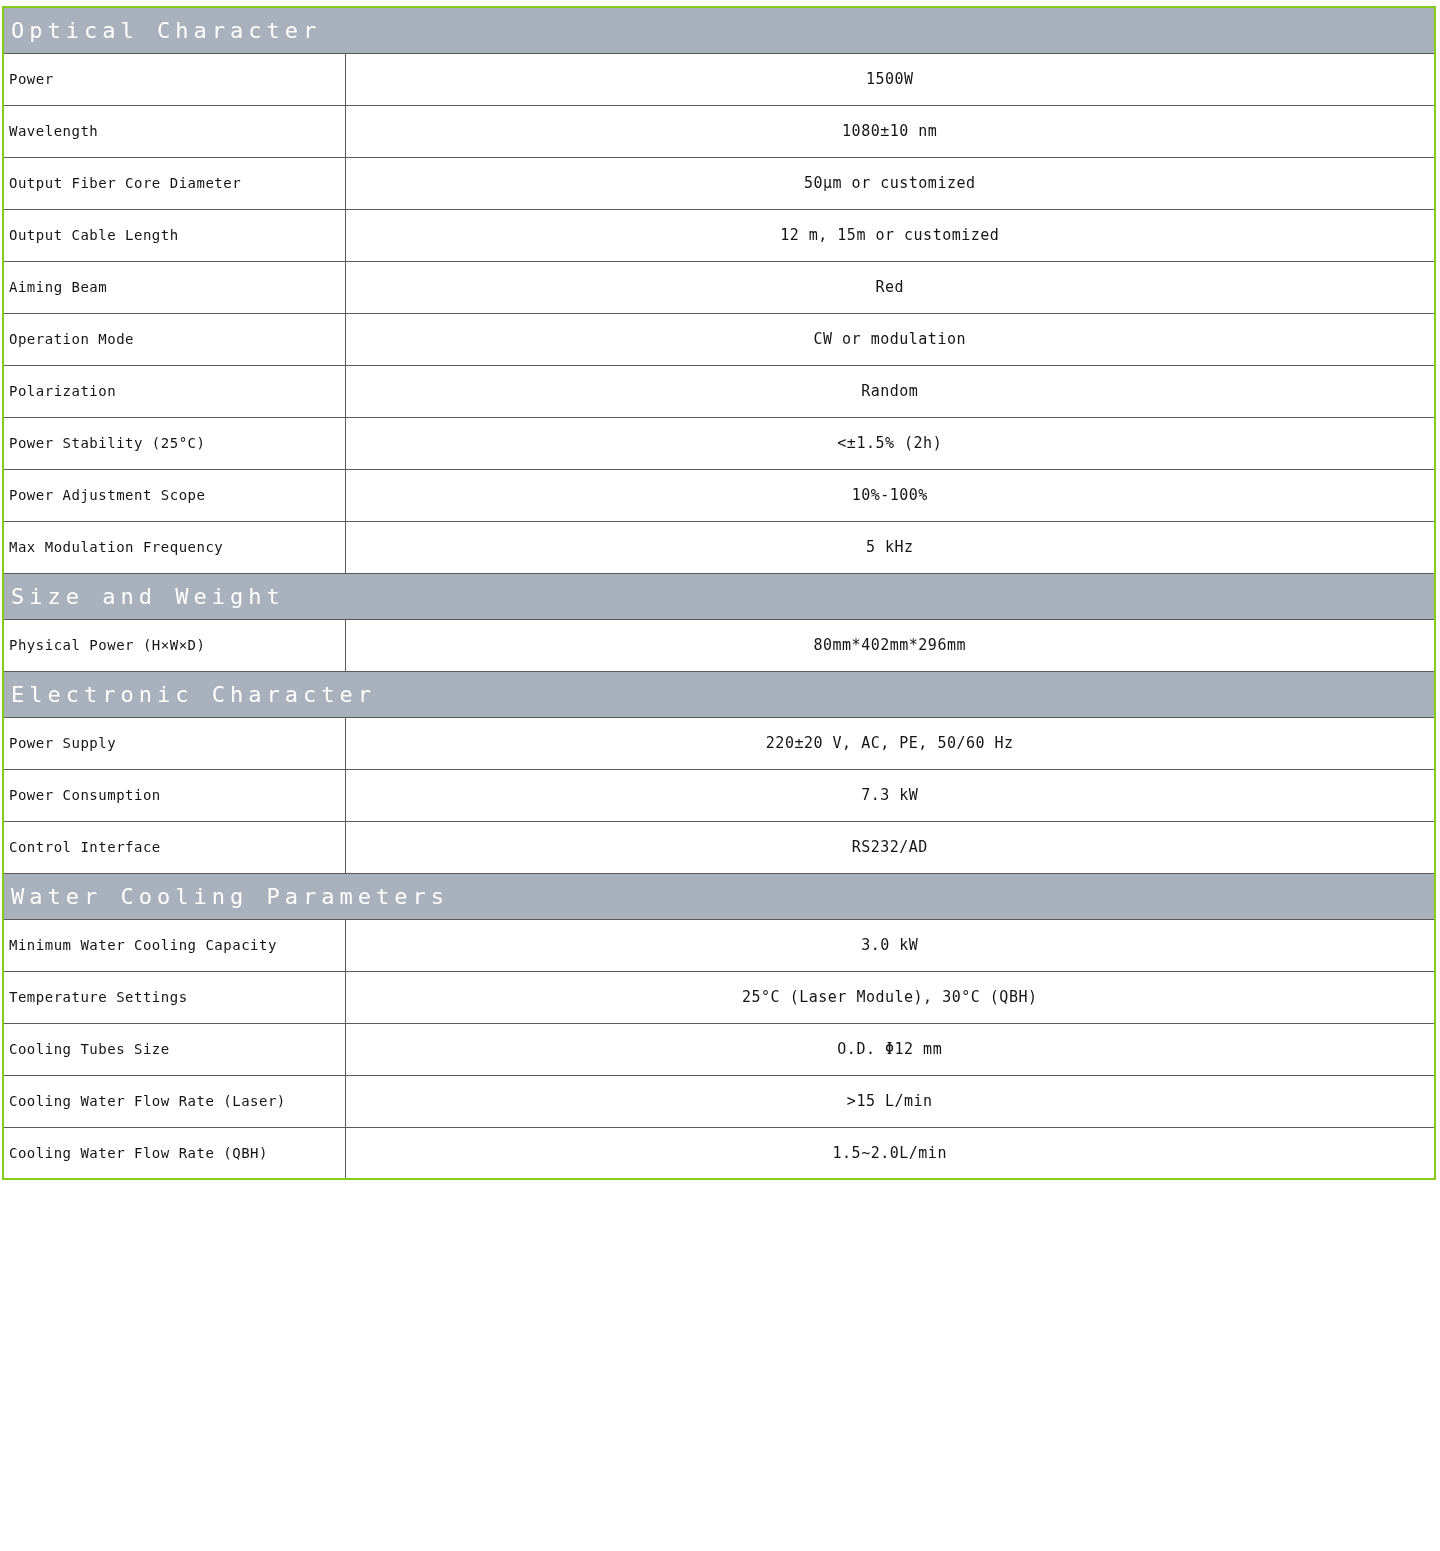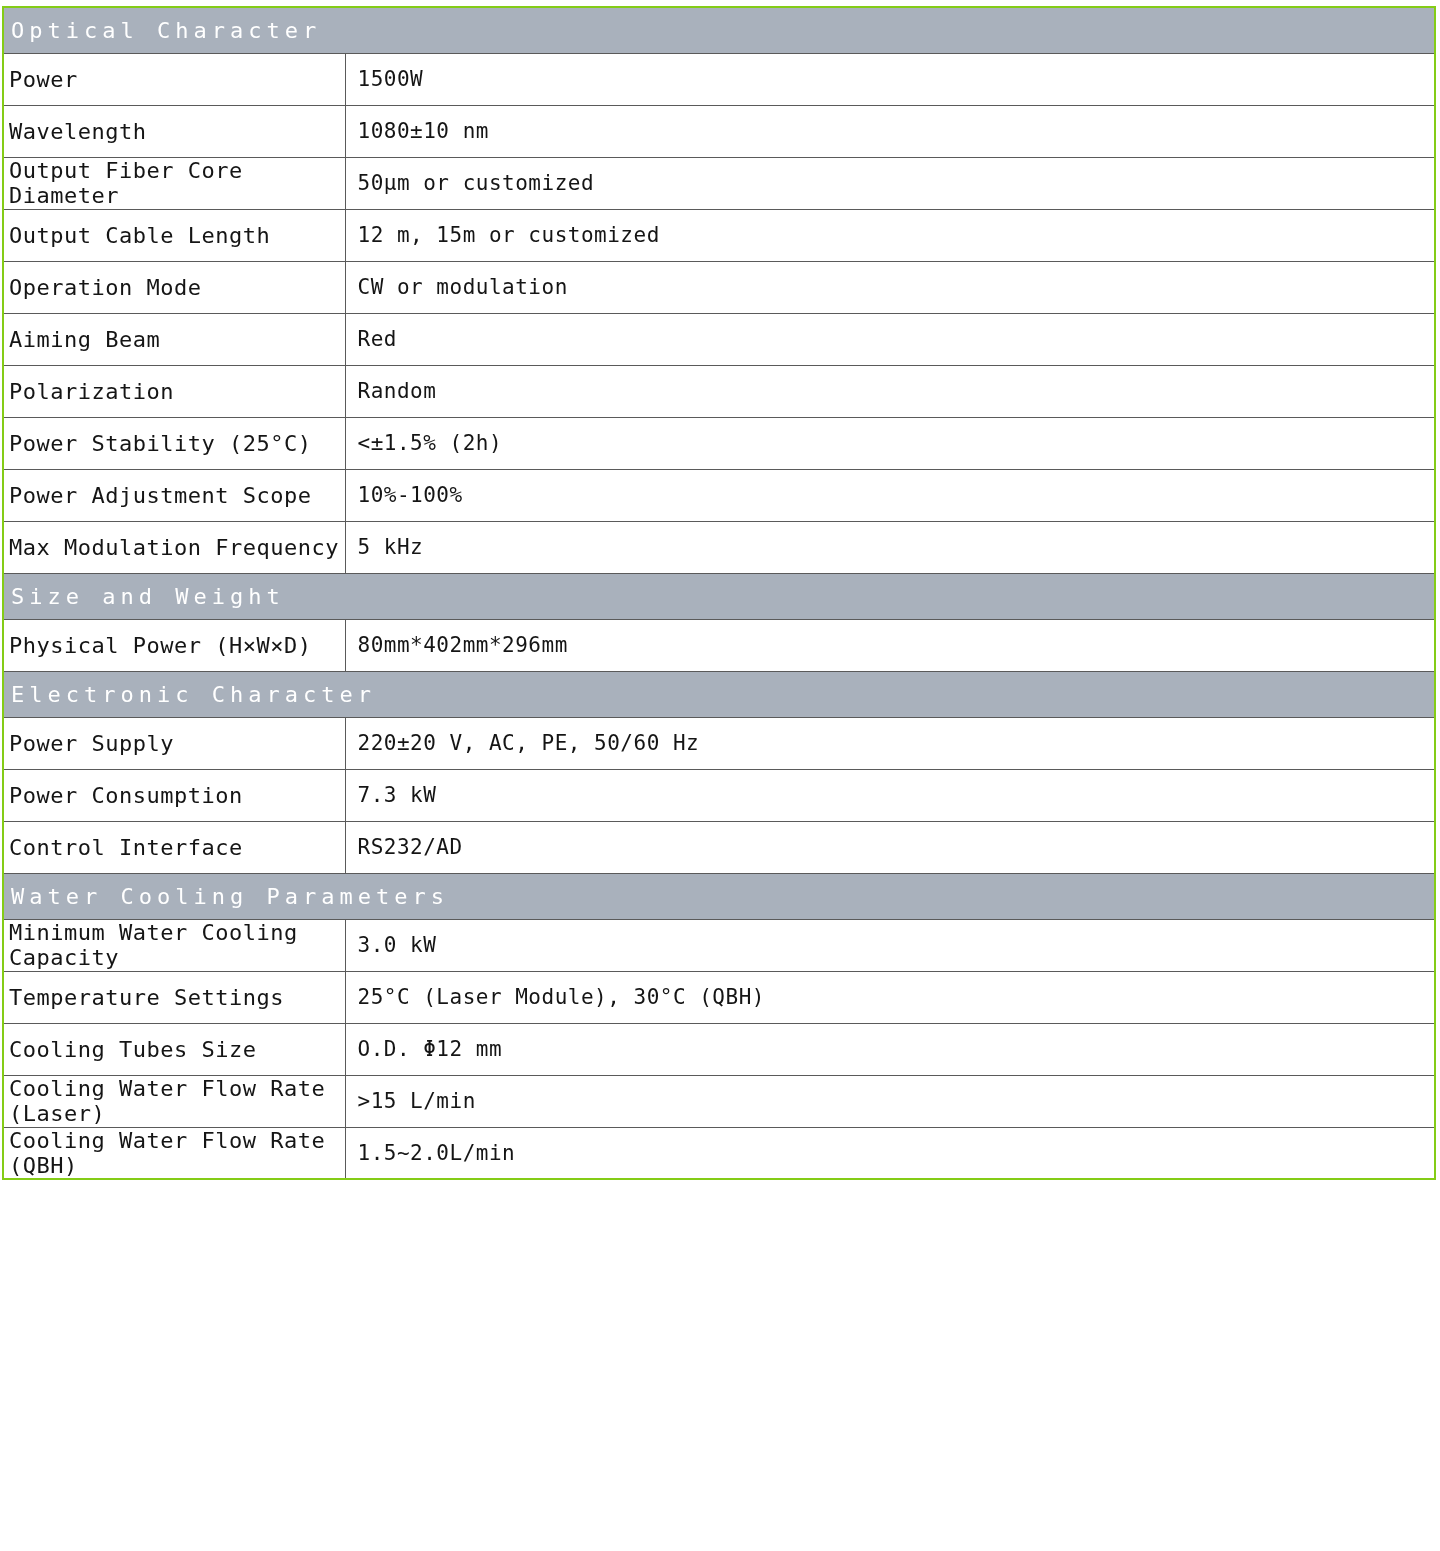--- a/index.html
+++ b/index.html
@@ -33,29 +33,30 @@
     height: 46px;
     background: var(--header-bg, #a9b1bc);
     color: var(--header-fg, #ffffff);
     font-size: 22px;
     letter-spacing: 5px;
     padding: 0 0 0 7px;
     font-weight: normal;
   }
   td.label {
     height: 52px;
-    font-size: 22px;
+    font-size: 14px;
     letter-spacing: 0.5px;
     padding: 0 4px 0 5px;
     text-align: left;
   }
   td.value {
-    font-size: 21px;
+    font-size: 15px;
     letter-spacing: 0.5px;
-    padding: 0 12px;
+    text-align: center;
+    padding: 0 6px;
   }
 </style>
 </head>
 <body>
 
 <div class="page">
   <table class="spec">
     <colgroup>
       <col class="c-label">
       <col class="c-value">
@@ -80,27 +81,27 @@
     <td class="value">50μm or customized</td>
   </tr>
 
   <tr>
     <td class="label">Output Cable Length</td>
     <td class="value">12 m, 15m or customized</td>
   </tr>
 
 
   <tr>
-    <td class="label">Operation Mode</td>
-    <td class="value">CW or modulation</td>
+    <td class="label">Aiming Beam</td>
+    <td class="value">Red</td>
   </tr>
 
   <tr>
-    <td class="label">Aiming Beam</td>
-    <td class="value">Red</td>
+    <td class="label">Operation Mode</td>
+    <td class="value">CW or modulation</td>
   </tr>
 
   <tr>
     <td class="label">Polarization</td>
     <td class="value">Random</td>
   </tr>
 
   <tr>
     <td class="label">Power Stability (25°C)</td>
     <td class="value">&lt;±1.5% (2h)</td>

